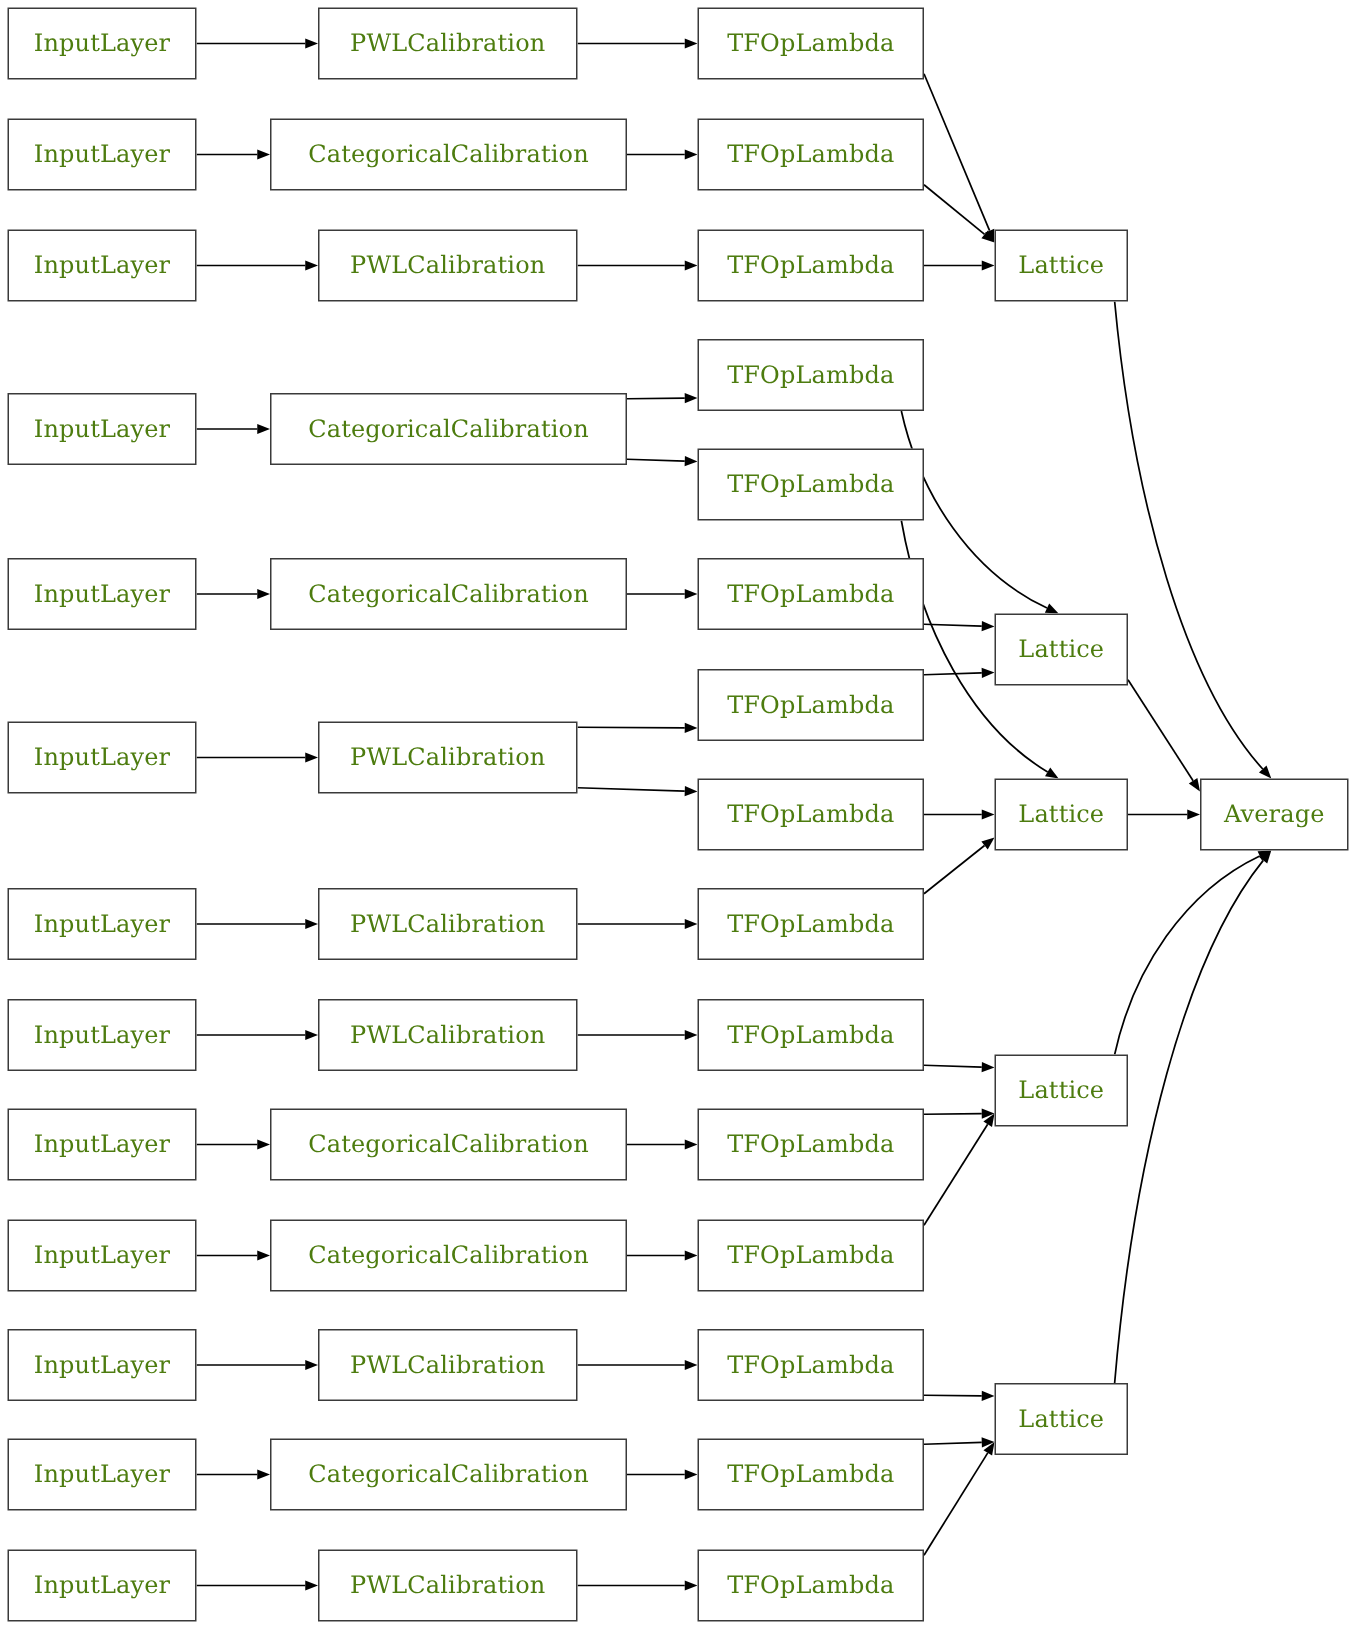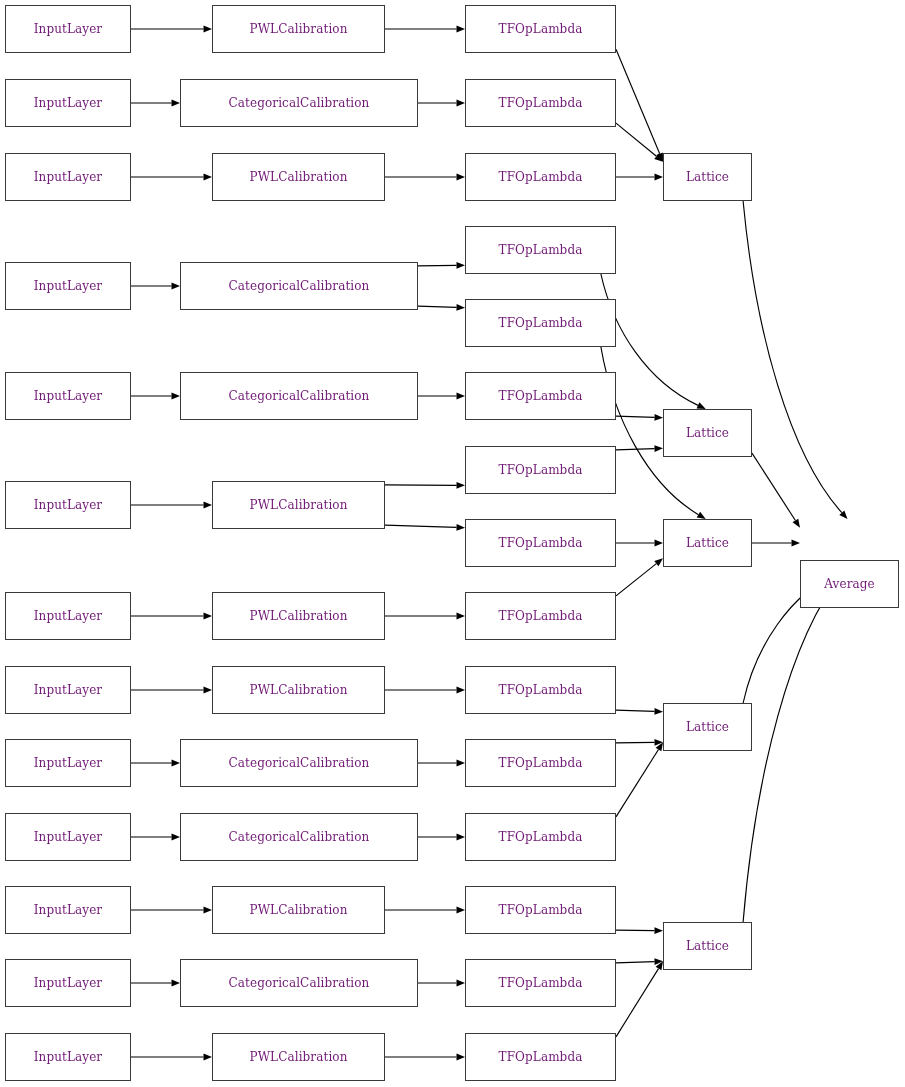--- a/index.html
+++ b/index.html
@@ -11,22 +11,22 @@
     overflow:hidden;
   }
   .node{
     position:absolute;
     box-sizing:border-box;
     border:1px solid #3a3a3a;
     background:#ffffff;
     display:flex;
     align-items:center;
     justify-content:center;
-    font-size:12px;
-    color:#701a75;
+    font-size:16px;
+    color:#4d7c0f;
     line-height:1;
     white-space:nowrap;
     letter-spacing:0.1px;
   }
   #edges{
     position:absolute;
     left:0;top:0;
     width:905px;height:1087px;
     pointer-events:none;
   }
@@ -273,18 +273,18 @@
       </div>
       <div class="node" style="left: 663px; top: 519px; width: 89px; height: 48px;">
         <span>Lattice</span>
       </div>
       <div class="node" style="left: 663px; top: 703px; width: 89px; height: 48px;">
         <span>Lattice</span>
       </div>
       <div class="node" style="left: 663px; top: 922px; width: 89px; height: 48px;">
         <span>Lattice</span>
       </div>
-      <div class="node" style="left: 800px; top: 519px; width: 99px; height: 48px; margin-top: 41px;">
+      <div class="node" style="left: 800px; top: 519px; width: 99px; height: 48px;">
         <span>Average</span>
       </div>
     </div>
 
 </div>
 
 </body></html>

